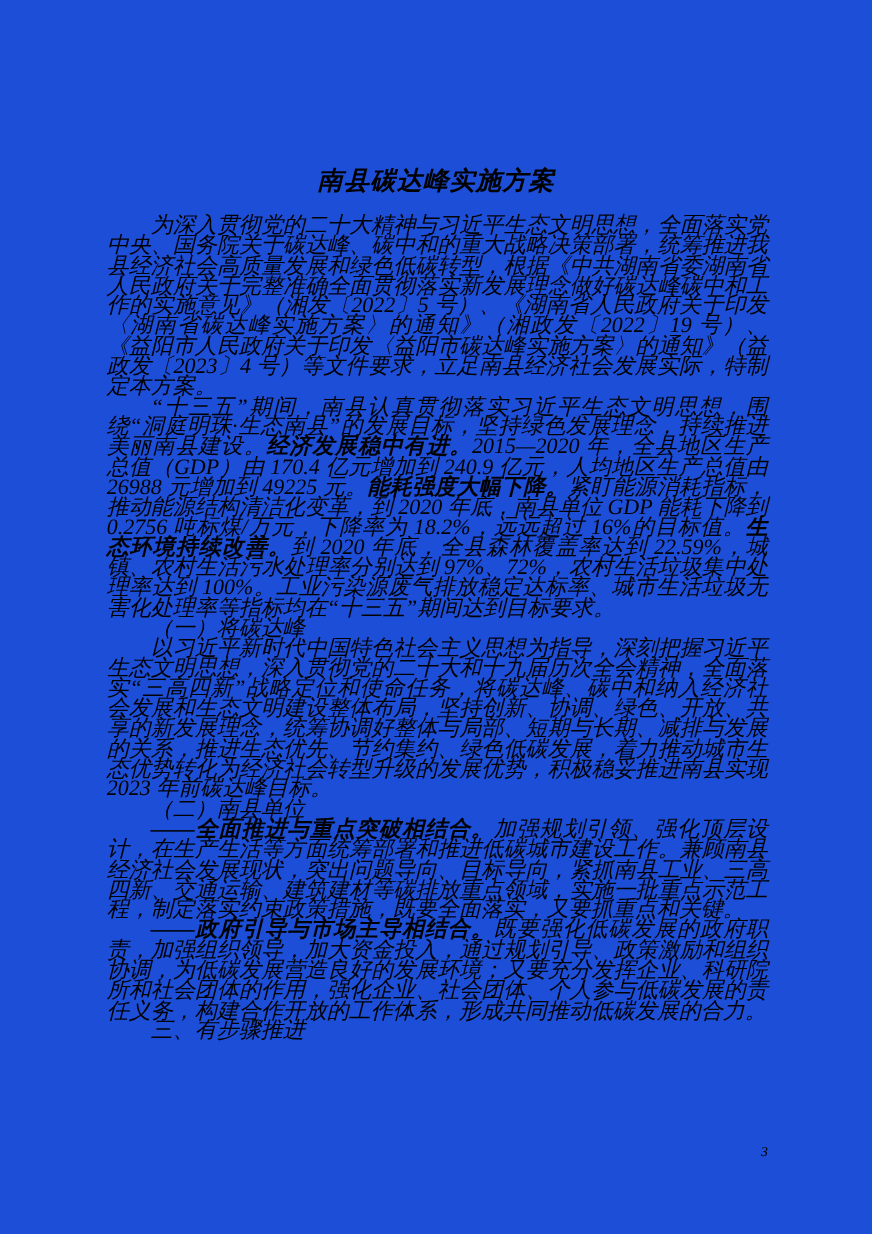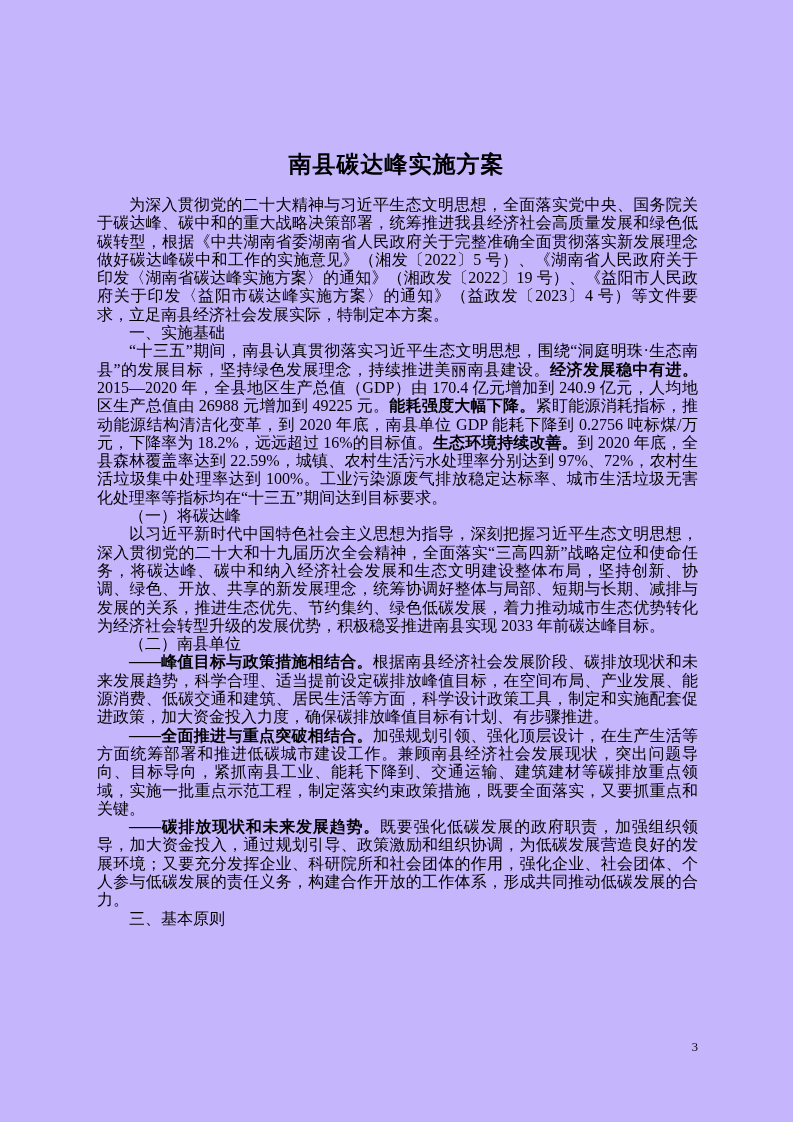--- a/index.html
+++ b/index.html
@@ -4,42 +4,43 @@
 <style>
   html, body {
     margin: 0;
     padding: 0;
     background: #ffffff;
   }
   .page {
     position: relative;
     width: 793px;
     height: 1122px;
-    background: #c4b5fd;
+    background: #1d4ed8;
     overflow: hidden;
     font-family: "Liberation Serif", serif;
     color: #000000;
+    font-style: italic;
   }
   .doc-title {
     position: absolute;
     top: 149px;
     left: 0;
     width: 100%;
     text-align: center;
     font-size: 23px;
     font-weight: bold;
     letter-spacing: 1px;
     margin: 0;
   }
   .doc-body {
     position: absolute;
     top: 196px;
     left: 97px;
     width: 601px;
-    font-size: 16px;
+    font-size: 20px;
     line-height: 18.3px;
     text-align: justify;
   }
   .para {
     margin: 0;
     padding: 0;
     text-indent: 2em;
   }
   .para .b {
     font-weight: bold;
@@ -54,25 +55,23 @@
   }
 </style>
 </head>
 <body>
 
 <div class="page">
   <h1 class="doc-title">南县碳达峰实施方案</h1>
 
   <div class="doc-body">
       <p class="para"><span>为深入贯彻党的二十大精神与习近平生态文明思想，全面落实党中央、国务院关于碳达峰、碳中和的重大战略决策部署，统筹推进我县经济社会高质量发展和绿色低碳转型，根据《中共湖南省委湖南省人民政府关于完整准确全面贯彻落实新发展理念做好碳达峰碳中和工作的实施意见》（湘发〔2022〕5 号）、《湖南省人民政府关于印发〈湖南省碳达峰实施方案〉的通知》（湘政发〔2022〕19 号）、《益阳市人民政府关于印发〈益阳市碳达峰实施方案〉的通知》（益政发〔2023〕4 号）等文件要求，立足南县经济社会发展实际，特制定本方案。</span></p>
-      <p class="para"><span>一、实施基础</span></p>
       <p class="para"><span>“十三五”期间，南县认真贯彻落实习近平生态文明思想，围绕“洞庭明珠·生态南县”的发展目标，坚持绿色发展理念，持续推进美丽南县建设。</span><span class="b">经济发展稳中有进。</span><span>2015—2020 年，全县地区生产总值（GDP）由 170.4 亿元增加到 240.9 亿元，人均地区生产总值由 26988 元增加到 49225 元。</span><span class="b">能耗强度大幅下降。</span><span>紧盯能源消耗指标，推动能源结构清洁化变革，到 2020 年底，南县单位 GDP 能耗下降到 0.2756 吨标煤/万元，下降率为 18.2%，远远超过 16%的目标值。</span><span class="b">生态环境持续改善。</span><span>到 2020 年底，全县森林覆盖率达到 22.59%，城镇、农村生活污水处理率分别达到 97%、72%，农村生活垃圾集中处理率达到 100%。工业污染源废气排放稳定达标率、城市生活垃圾无害化处理率等指标均在“十三五”期间达到目标要求。</span></p>
       <p class="para"><span>（一）将碳达峰</span></p>
-      <p class="para"><span>以习近平新时代中国特色社会主义思想为指导，深刻把握习近平生态文明思想，深入贯彻党的二十大和十九届历次全会精神，全面落实“三高四新”战略定位和使命任务，将碳达峰、碳中和纳入经济社会发展和生态文明建设整体布局，坚持创新、协调、绿色、开放、共享的新发展理念，统筹协调好整体与局部、短期与长期、减排与发展的关系，推进生态优先、节约集约、绿色低碳发展，着力推动城市生态优势转化为经济社会转型升级的发展优势，积极稳妥推进南县实现 2033 年前碳达峰目标。</span></p>
+      <p class="para"><span>以习近平新时代中国特色社会主义思想为指导，深刻把握习近平生态文明思想，深入贯彻党的二十大和十九届历次全会精神，全面落实“三高四新”战略定位和使命任务，将碳达峰、碳中和纳入经济社会发展和生态文明建设整体布局，坚持创新、协调、绿色、开放、共享的新发展理念，统筹协调好整体与局部、短期与长期、减排与发展的关系，推进生态优先、节约集约、绿色低碳发展，着力推动城市生态优势转化为经济社会转型升级的发展优势，积极稳妥推进南县实现 2023 年前碳达峰目标。</span></p>
       <p class="para"><span>（二）南县单位</span></p>
-      <p class="para"><span class="b">——峰值目标与政策措施相结合。</span><span>根据南县经济社会发展阶段、碳排放现状和未来发展趋势，科学合理、适当提前设定碳排放峰值目标，在空间布局、产业发展、能源消费、低碳交通和建筑、居民生活等方面，科学设计政策工具，制定和实施配套促进政策，加大资金投入力度，确保碳排放峰值目标有计划、有步骤推进。</span></p>
-      <p class="para"><span class="b">——全面推进与重点突破相结合。</span><span>加强规划引领、强化顶层设计，在生产生活等方面统筹部署和推进低碳城市建设工作。兼顾南县经济社会发展现状，突出问题导向、目标导向，紧抓南县工业、能耗下降到、交通运输、建筑建材等碳排放重点领域，实施一批重点示范工程，制定落实约束政策措施，既要全面落实，又要抓重点和关键。</span></p>
-      <p class="para"><span class="b">——碳排放现状和未来发展趋势。</span><span>既要强化低碳发展的政府职责，加强组织领导，加大资金投入，通过规划引导、政策激励和组织协调，为低碳发展营造良好的发展环境；又要充分发挥企业、科研院所和社会团体的作用，强化企业、社会团体、个人参与低碳发展的责任义务，构建合作开放的工作体系，形成共同推动低碳发展的合力。</span></p>
-      <p class="para"><span>三、基本原则</span></p>
+      <p class="para"><span class="b">——全面推进与重点突破相结合。</span><span>加强规划引领、强化顶层设计，在生产生活等方面统筹部署和推进低碳城市建设工作。兼顾南县经济社会发展现状，突出问题导向、目标导向，紧抓南县工业、三高四新、交通运输、建筑建材等碳排放重点领域，实施一批重点示范工程，制定落实约束政策措施，既要全面落实，又要抓重点和关键。</span></p>
+      <p class="para"><span class="b">——政府引导与市场主导相结合。</span><span>既要强化低碳发展的政府职责，加强组织领导，加大资金投入，通过规划引导、政策激励和组织协调，为低碳发展营造良好的发展环境；又要充分发挥企业、科研院所和社会团体的作用，强化企业、社会团体、个人参与低碳发展的责任义务，构建合作开放的工作体系，形成共同推动低碳发展的合力。</span></p>
+      <p class="para"><span>三、有步骤推进</span></p>
     </div>
 
   <div class="page-number">3</div>
 </div>
 
 </body></html>

